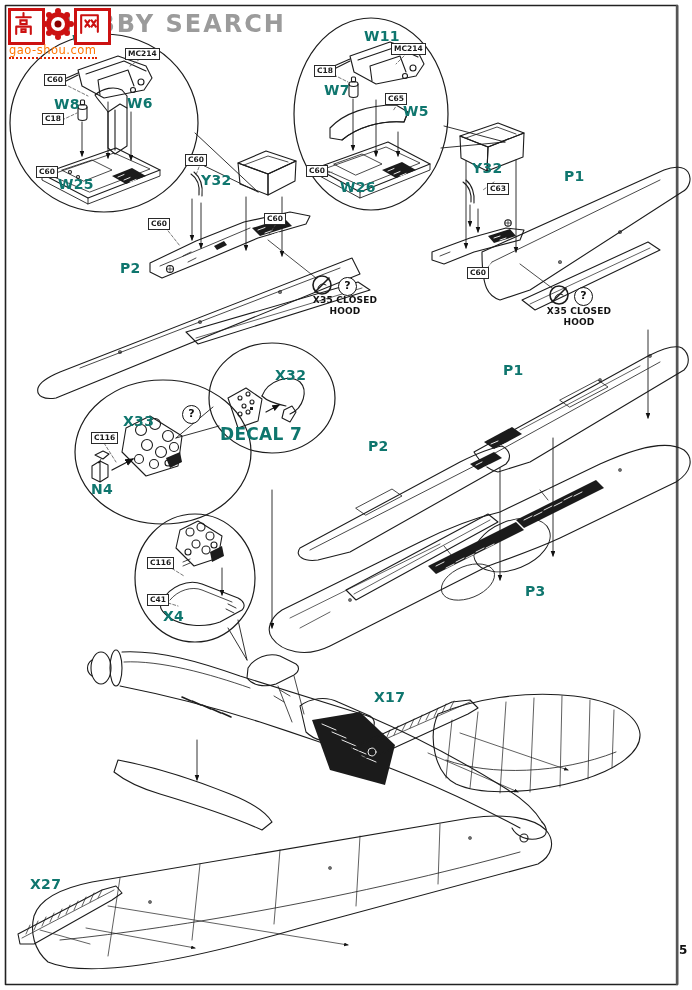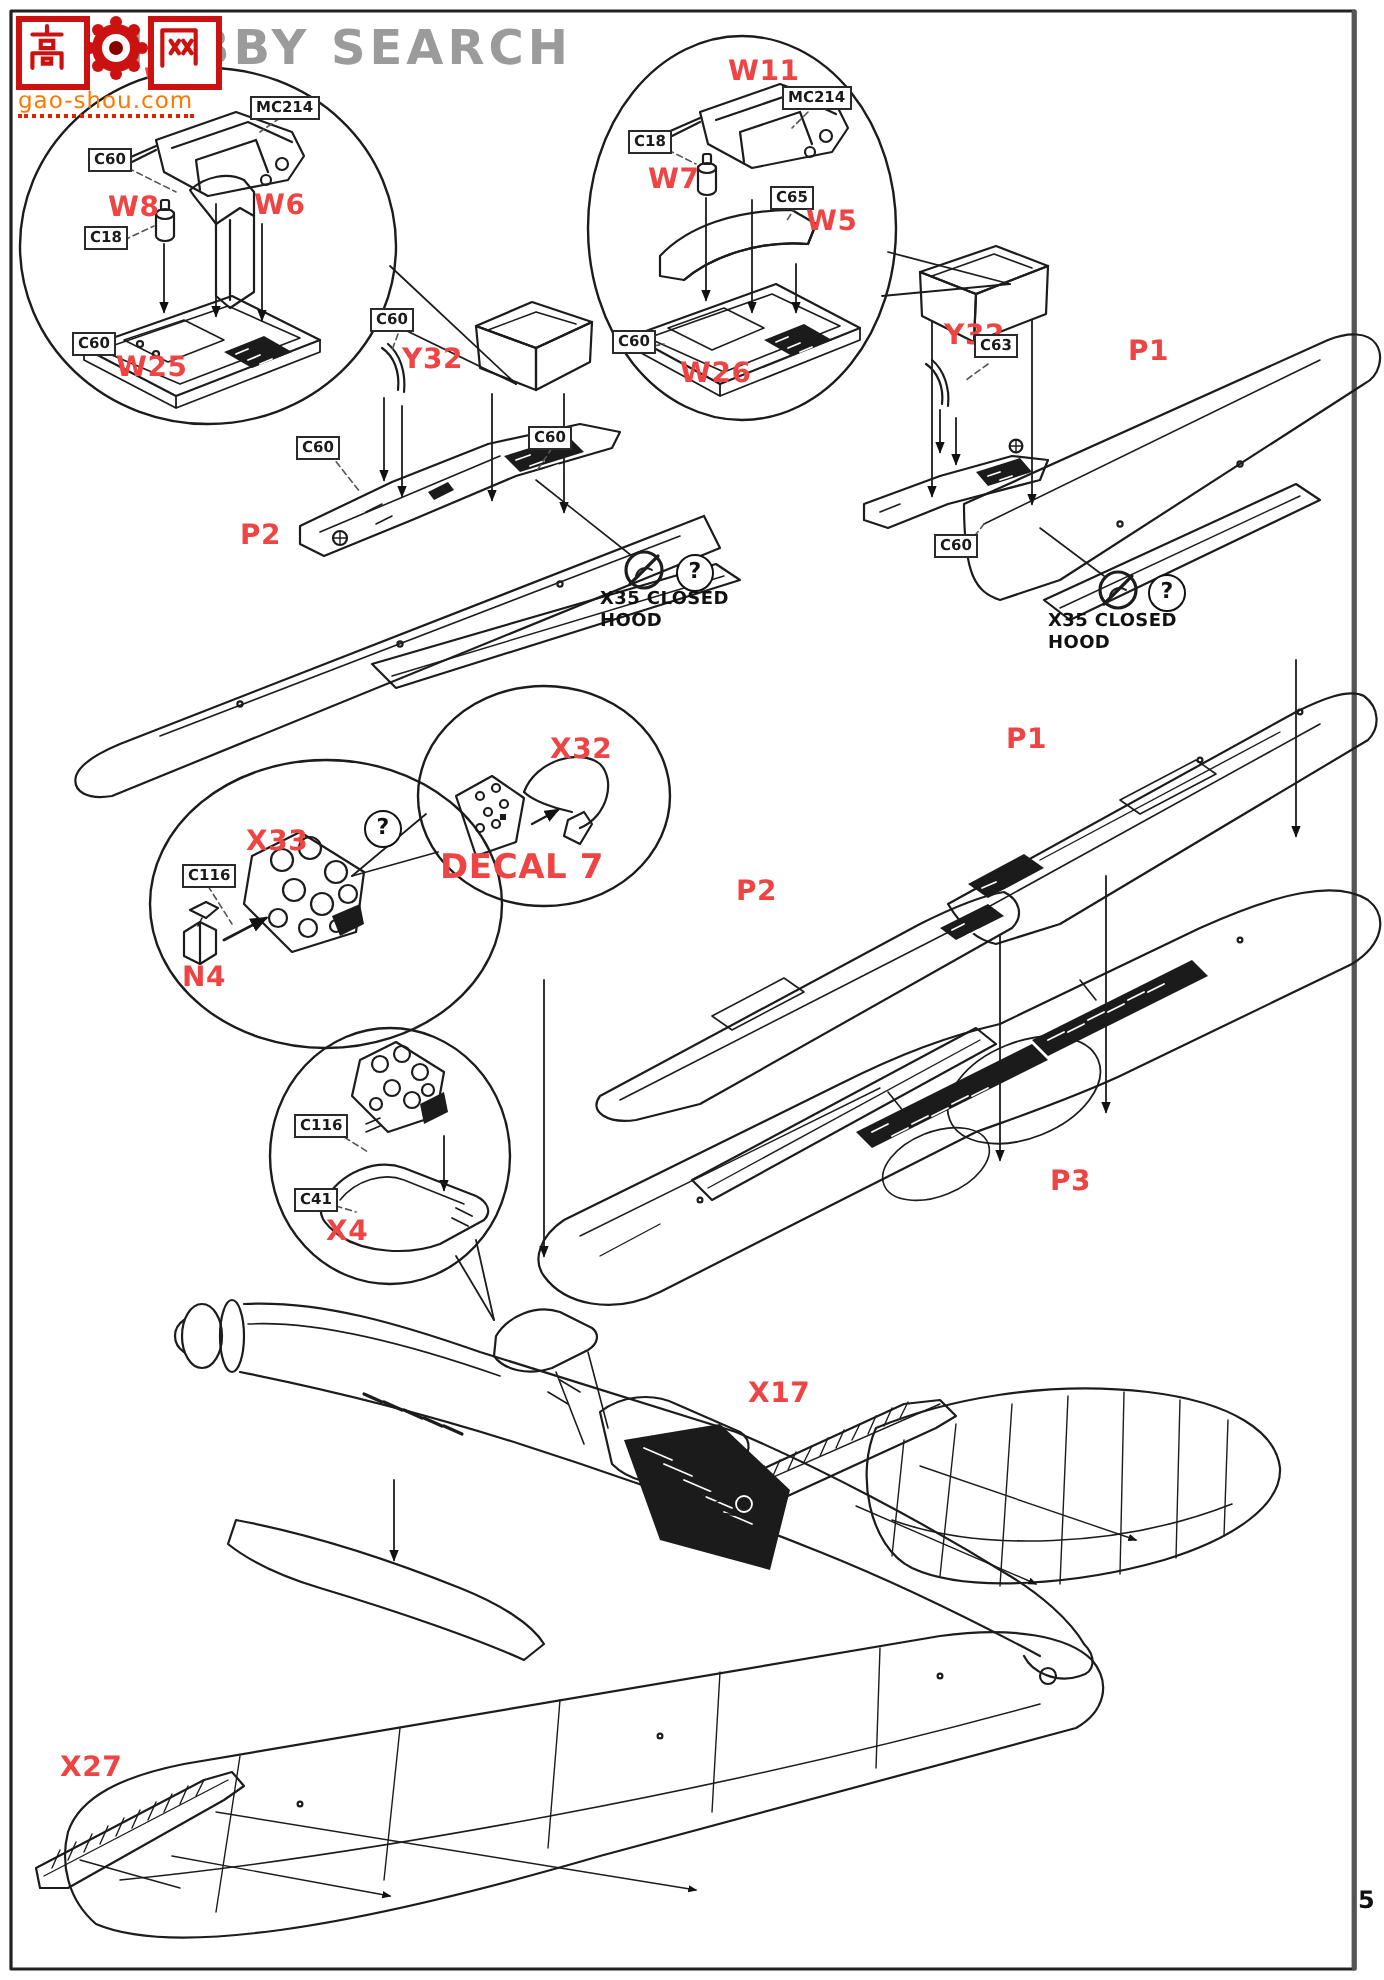--- a/index.html
+++ b/index.html
@@ -1,25 +1,25 @@
 <!DOCTYPE html>
 <html><head>
 <meta charset="utf-8">
 <style>
   html,body{margin:0;padding:0;background:#e8e8e8}
   #stage{position:relative;width:692px;height:990px;background:#ffffff;
          font-family:"DejaVu Sans",sans-serif;overflow:hidden}
   #lineart{position:absolute;left:0;top:0}
-  .lbl{position:absolute;font-weight:bold;font-size:14px;color:#ef4444;
+  .lbl{position:absolute;font-weight:bold;font-size:14px;color:#0f766e;
        letter-spacing:.3px;white-space:nowrap}
   .lbl.sm{font-size:17px}
   .pbox{position:absolute;border:1px solid #2a2a2a;background:#fff;font-size:7.5px;
         font-weight:bold;color:#1a1a1a;padding:0 2px;line-height:9.5px;white-space:nowrap}
   .note{position:absolute;font-size:9px;font-weight:bold;color:#111;
-        line-height:11px;letter-spacing:.2px}
+        text-align:center;line-height:11px;letter-spacing:.2px}
   .qicon{position:absolute;width:17px;height:17px;border:1.7px solid #111;border-radius:50%;
          font-size:11px;font-weight:bold;text-align:center;line-height:15px;color:#111;background:#fff}
   .pagenum{position:absolute;left:679px;top:943px;font-size:12px;font-weight:bold;color:#111}
   
   .wm{position:absolute;left:0;top:0;width:280px;height:60px}
   .wm-brand{position:absolute;left:52px;top:10px;font-size:24px;font-weight:bold;
             color:#9b9b9b;letter-spacing:2px;z-index:1;white-space:nowrap}
   .wm-box{position:absolute;top:8px;width:31px;height:31px;border:3px solid #cc1111;
           background:#fff;z-index:2}
   .wm-box svg{display:block}
@@ -404,21 +404,21 @@
   <div class="pbox" style="left:148px;top:218px">C60</div>
   <div class="pbox" style="left:264px;top:213px">C60</div>
   <div class="lbl" style="left:120px;top:260px">P2</div>
   <div class="qicon" style="left:338px;top:277px">?</div>
   <div class="note" style="left:300px;top:295px;width:90px">
     <div>X35 CLOSED</div>
     <div>HOOD</div>
   </div>
 
   <div class="lbl" style="left:472px;top:160px">Y32</div>
-  <div class="pbox" style="left:487px;top:167px">C63</div>
+  <div class="pbox" style="left:487px;top:183px">C63</div>
   <div class="lbl" style="left:564px;top:168px">P1</div>
   <div class="pbox" style="left:467px;top:267px">C60</div>
   <div class="qicon" style="left:574px;top:287px">?</div>
   <div class="note" style="left:524px;top:306px;width:110px">
     <div>X35 CLOSED</div>
     <div>HOOD</div>
   </div>
 
   <div class="lbl" style="left:123px;top:413px">X33</div>
   <div class="pbox" style="left:91px;top:432px">C116</div>

